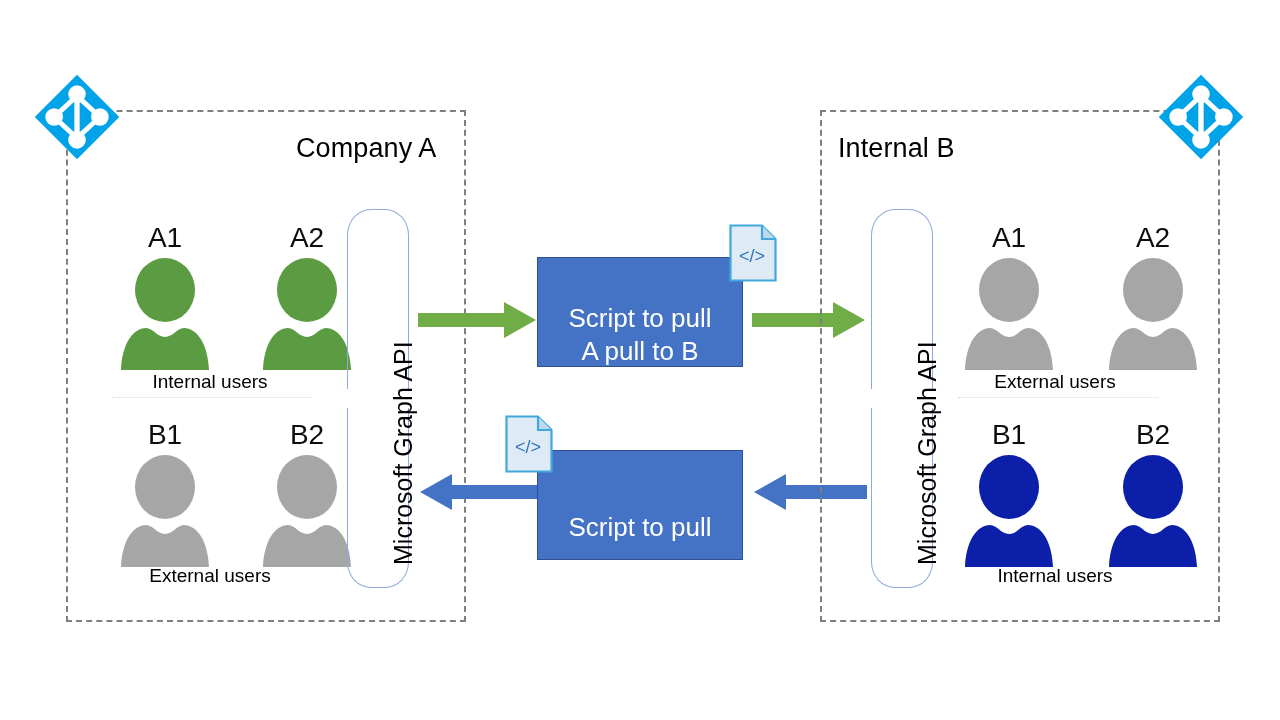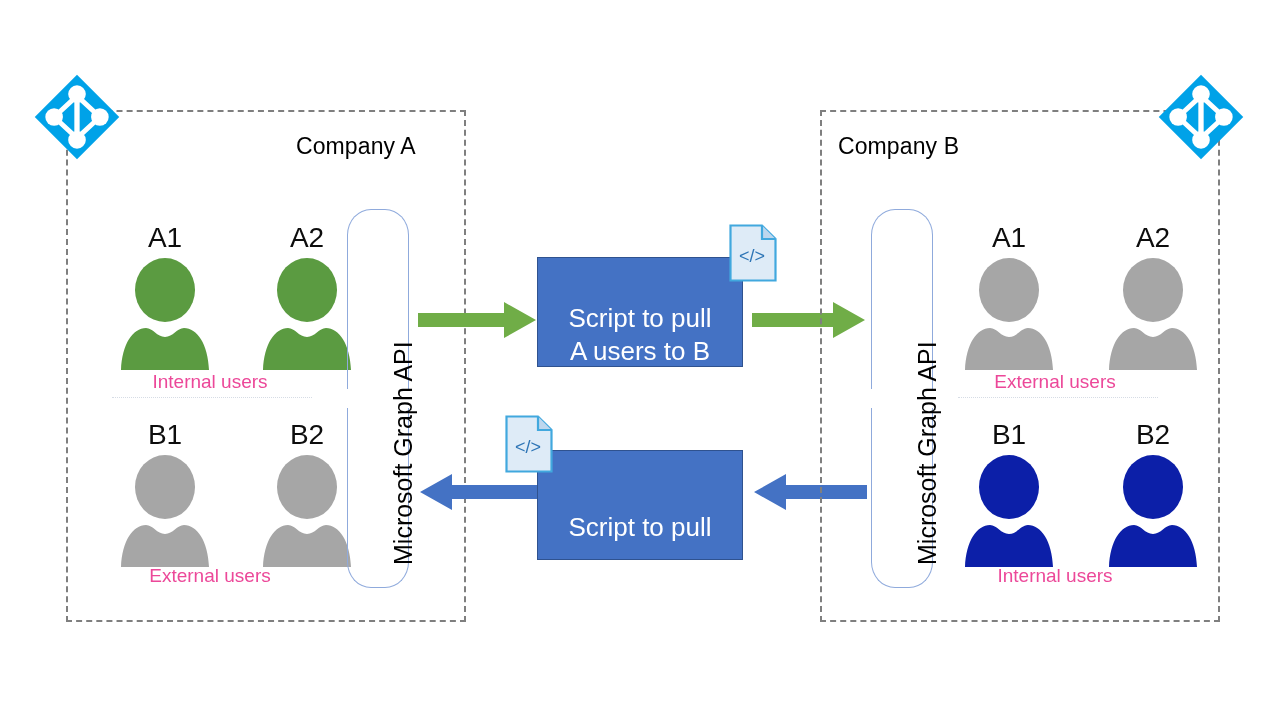--- a/index.html
+++ b/index.html
@@ -23,21 +23,21 @@
     position: absolute;
     border: 2px dashed #7F7F7F;
     box-sizing: border-box;
     background: transparent;
   }
   #company-a-box { left: 66px;  top: 110px; width: 400px; height: 512px; }
   #company-b-box { left: 820px; top: 110px; width: 400px; height: 512px; }
 
   .company-title {
     position: absolute;
-    font-size: 23px;
+    font-size: 27px;
     color: #000000;
     white-space: nowrap;
     letter-spacing: 0.1px;
   }
   #company-a-title { left: 296px; top: 133px; }
   #company-b-title { left: 838px; top: 133px; }
 
   
   .aad-logo {
     position: absolute;
@@ -58,21 +58,21 @@
     position: absolute;
     font-size: 28px;
     color: #0d0d0d;
     text-align: center;
     width: 92px;
     white-space: nowrap;
   }
   .group-caption {
     position: absolute;
     font-size: 19px;
-    color: #ec4899;
+    color: #000000;
     text-align: center;
     white-space: nowrap;
   }
 
   
   .row-divider {
     position: absolute;
     border-top: 1px dotted #D6DCE5;
     height: 0;
   }
@@ -217,21 +217,21 @@
 
   <div class="arrow" style="left:752px; top:470px; width:115px; height:44px;">
     <svg width="115" height="44" viewBox="0 0 115 44">
       <path d="M115 15 L34 15 L34 4 L2 22 L34 40 L34 29 L115 29 Z" fill="#4472C4"></path>
     </svg>
   </div>
 
   <div class="script-box" id="script-a-to-b">
     <div class="script-text">
       <div>Script to pull</div>
-      <div>A users to B</div>
+      <div>A pull to B</div>
     </div>
   </div>
 
   <div class="code-file" id="code-file-top">
     <svg width="48" height="58" viewBox="0 0 48 58">
       <path d="M1.5 1.5 L33 1.5 L46.5 15 L46.5 56.5 L1.5 56.5 Z" fill="#DEEBF7" stroke="#41A8DE" stroke-width="2.2"></path>
       <path d="M33 1.5 L33 15 L46.5 15" fill="#BDD7EE" stroke="#41A8DE" stroke-width="2.2"></path>
       <text x="23" y="38" font-family="Liberation Sans, sans-serif" font-size="18" fill="#2E75B6" text-anchor="middle">&lt;/&gt;</text>
     </svg>
   </div>
@@ -244,21 +244,21 @@
 
   <div class="code-file" id="code-file-bottom">
     <svg width="48" height="58" viewBox="0 0 48 58">
       <path d="M1.5 1.5 L33 1.5 L46.5 15 L46.5 56.5 L1.5 56.5 Z" fill="#DEEBF7" stroke="#41A8DE" stroke-width="2.2"></path>
       <path d="M33 1.5 L33 15 L46.5 15" fill="#BDD7EE" stroke="#41A8DE" stroke-width="2.2"></path>
       <text x="23" y="38" font-family="Liberation Sans, sans-serif" font-size="18" fill="#2E75B6" text-anchor="middle">&lt;/&gt;</text>
     </svg>
   </div>
 
   <div class="company-box" id="company-b-box"></div>
-  <div class="company-title" id="company-b-title">Company B</div>
+  <div class="company-title" id="company-b-title">Internal B</div>
 
   <div class="aad-logo" id="aad-logo-b">
     <svg width="88" height="88" viewBox="0 0 100 100">
       <polygon points="50,2 98,50 50,98 2,50" fill="#00A2E8"></polygon>
       <g fill="#ffffff">
         <path d="M50 23 L50 77" stroke="#ffffff" stroke-width="3.2" fill="none"></path>
         <path d="M50 26 L24 50 L50 74 Z" fill="none" stroke="#ffffff" stroke-width="5.5"></path>
         <path d="M50 26 L76 50 L50 74 Z" fill="none" stroke="#ffffff" stroke-width="5.5"></path>
         <circle cx="50" cy="24" r="10"></circle>
         <circle cx="24" cy="50" r="10"></circle>

